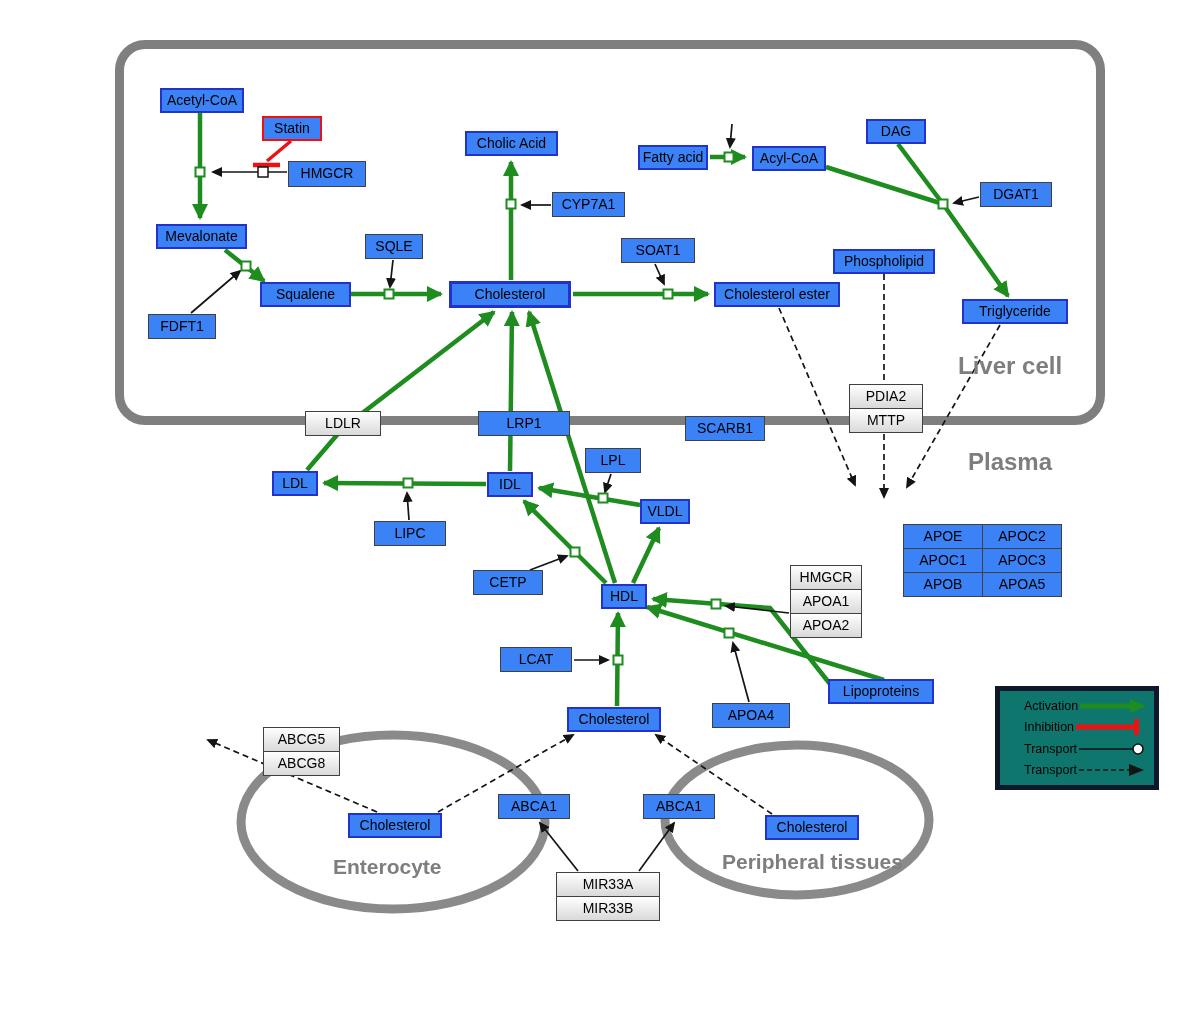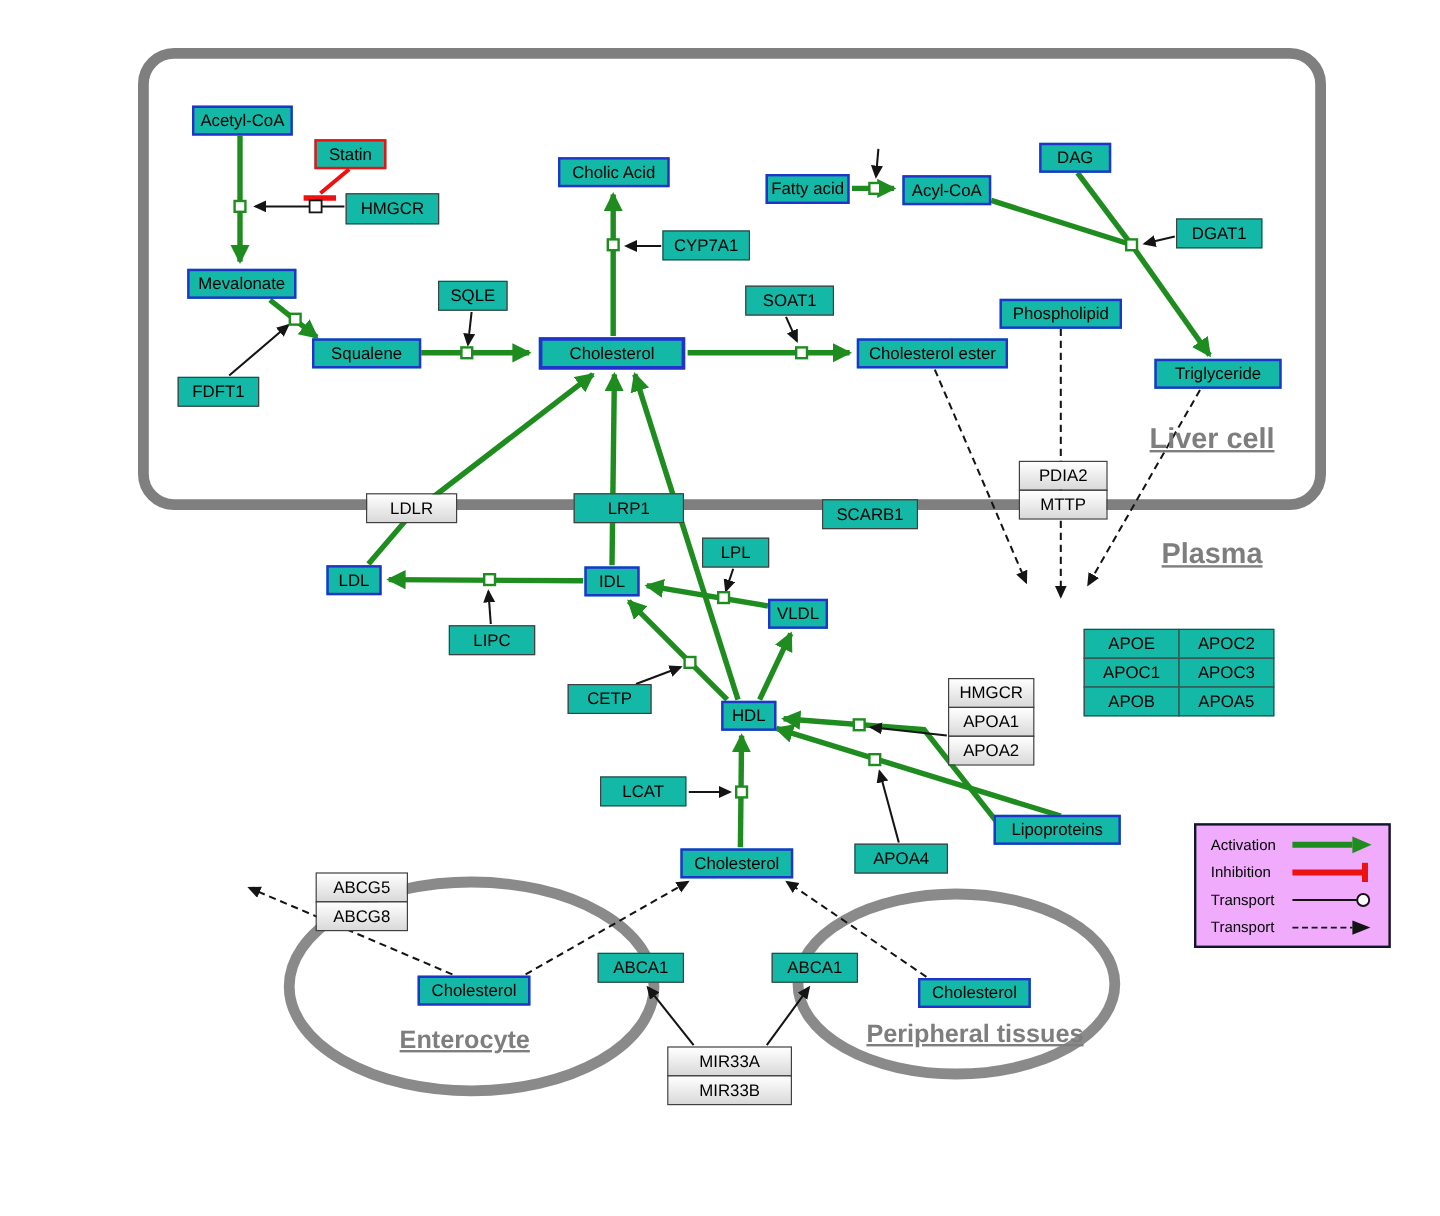--- a/index.html
+++ b/index.html
@@ -3,30 +3,30 @@
 <meta charset="utf-8">
 <style>
   html,body{margin:0;padding:0;background:#fff;}
   .canvas{position:relative;width:1200px;height:1013px;background:#fff;
           font-family:"Liberation Sans",sans-serif;overflow:hidden;}
   .liver{position:absolute;left:115px;top:40px;width:990px;height:385px;
          border:9px solid #7f7f7f;border-radius:30px;z-index:1;box-sizing:border-box;}
   svg.edges{position:absolute;left:0;top:0;z-index:2;}
   .node{position:absolute;box-sizing:border-box;display:flex;align-items:center;
         justify-content:center;text-align:center;font-size:14px;line-height:1.12;
-        color:#000;background:#14b8a6;z-index:3;padding:1px 2px;}
+        color:#000;background:#3b82f6;z-index:3;padding:1px 2px;}
   .metab{border:2px solid #2233cc;}
   .gene{border:1px solid #404040;}
   .gene.shaded{background:linear-gradient(#ffffff,#d9d9d9);}
   .statin{border:2px solid #ee1111;}
   .hub{border-width:3px;}
-  .compartment-label{position:absolute;color:#7e7e7e;font-weight:bold;z-index:2;white-space:nowrap;text-decoration:underline;}
-  .legend{position:absolute;left:995px;top:686px;width:164px;height:104px;border:2px solid #0f172a;
-          background:#f0abfc;z-index:3;box-sizing:border-box;display:flex;flex-direction:column;
-          justify-content:space-around;padding:4px 12px;}
+  .compartment-label{position:absolute;color:#7e7e7e;font-weight:bold;z-index:2;white-space:nowrap;}
+  .legend{position:absolute;left:995px;top:686px;width:164px;height:104px;border:5px solid #0f172a;
+          background:#0f766e;z-index:3;box-sizing:border-box;display:flex;flex-direction:column;
+          justify-content:space-around;padding:4px 24px;}
   .legend-row{display:flex;align-items:center;justify-content:space-between;font-size:12.5px;height:22px;}
   .legend-row svg{flex:none;}
 </style>
 </head>
 <body>
 
 <div class="canvas">
 
   <div class="liver"></div>
 

